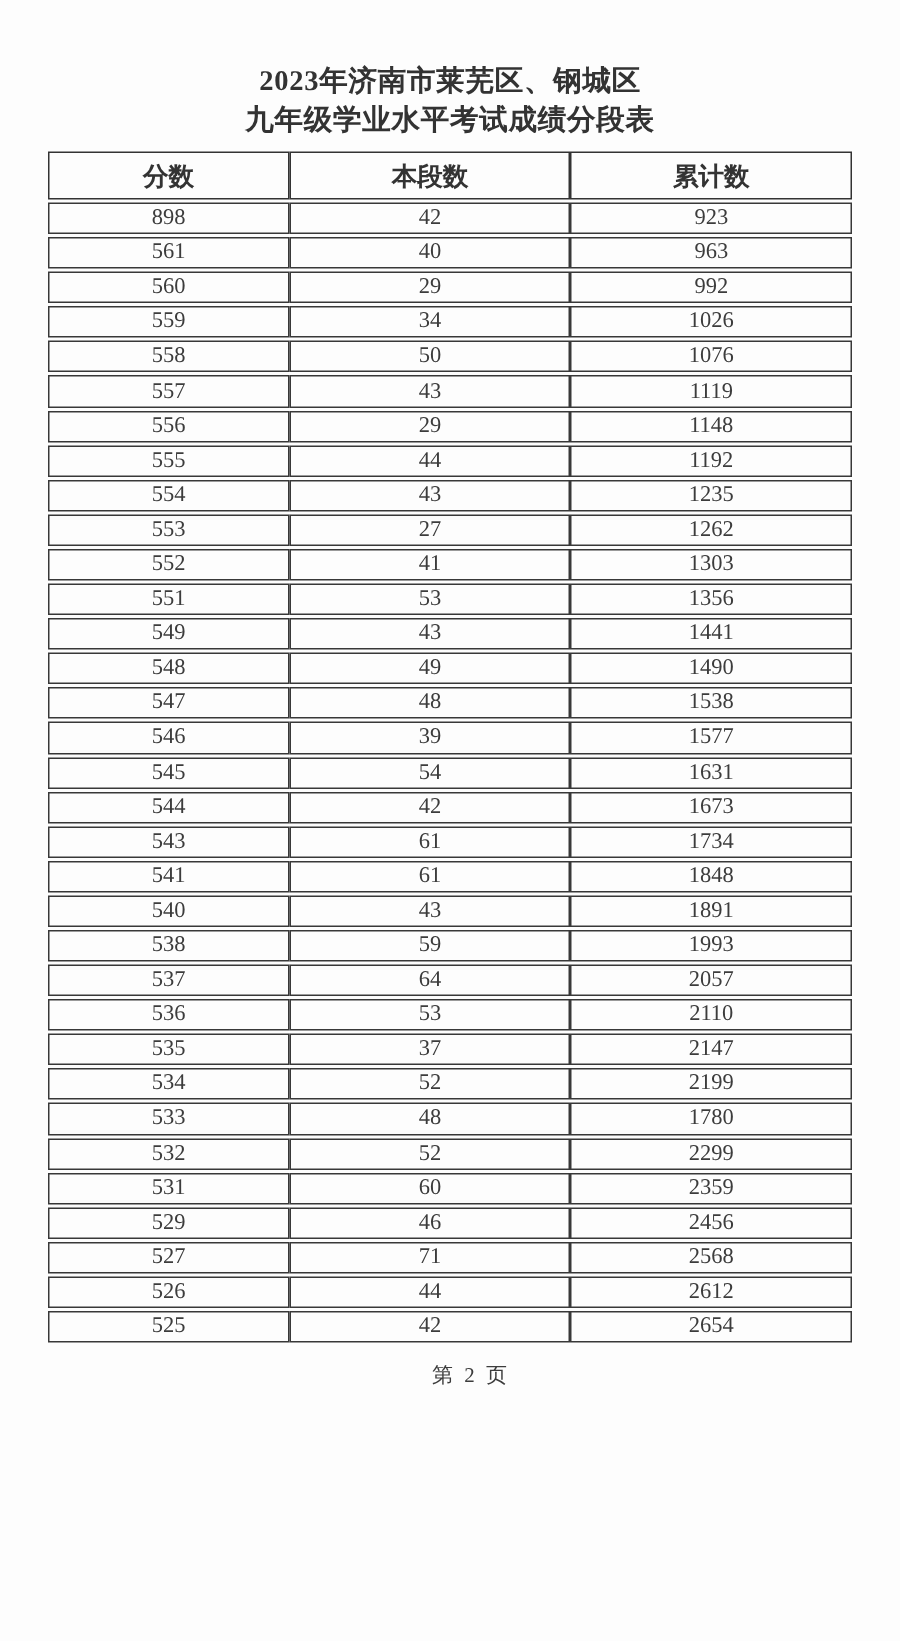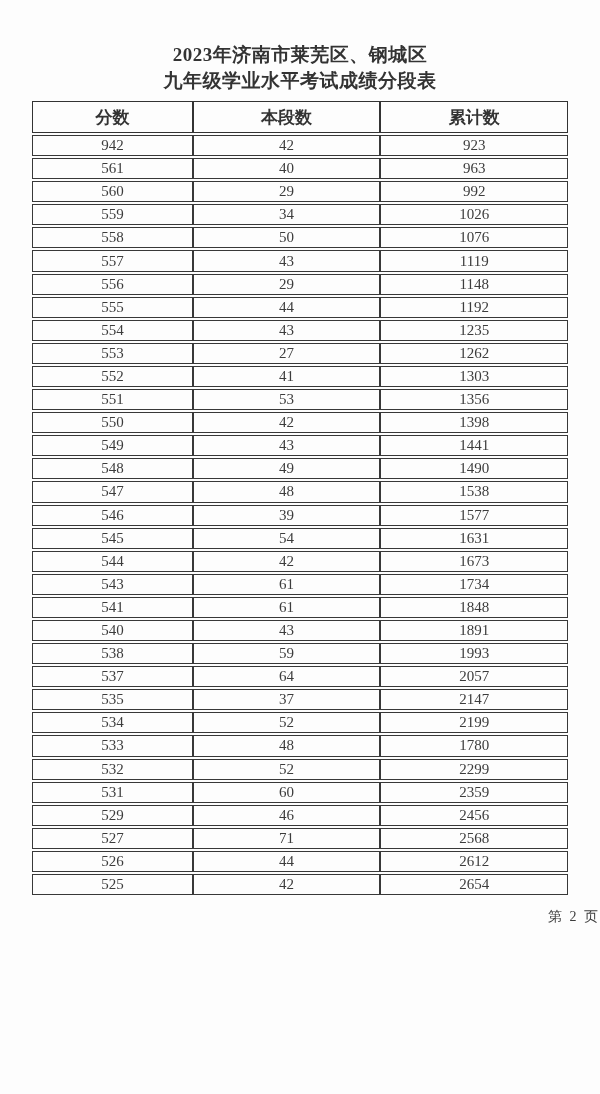--- a/index.html
+++ b/index.html
@@ -49,21 +49,21 @@
     height: 19.1px;
     font-size: 15px;
     text-align: center;
     vertical-align: middle;
     border: 1px solid #383838;
     color: #3c3c3c;
     padding: 0;
     line-height: 1;
   }
   .footer {
-    text-align: right;
+    text-align: center;
     margin-top: 11px;
     font-size: 14px;
     color: #3c3c3c;
     letter-spacing: 2px;
     margin-left: 28px;
   }
 </style>
 </head>
 <body>
 
@@ -82,21 +82,21 @@
     </colgroup>
     <thead>
       <tr>
         <th>分数</th>
         <th>本段数</th>
         <th>累计数</th>
       </tr>
     </thead>
     <tbody>
         <tr>
-          <td>942</td>
+          <td>898</td>
           <td>42</td>
           <td>923</td>
         </tr>
         <tr>
           <td>561</td>
           <td>40</td>
           <td>963</td>
         </tr>
         <tr>
           <td>560</td>
@@ -142,25 +142,20 @@
           <td>552</td>
           <td>41</td>
           <td>1303</td>
         </tr>
         <tr>
           <td>551</td>
           <td>53</td>
           <td>1356</td>
         </tr>
         <tr>
-          <td>550</td>
-          <td>42</td>
-          <td>1398</td>
-        </tr>
-        <tr>
           <td>549</td>
           <td>43</td>
           <td>1441</td>
         </tr>
         <tr>
           <td>548</td>
           <td>49</td>
           <td>1490</td>
         </tr>
         <tr>
@@ -202,20 +197,25 @@
           <td>538</td>
           <td>59</td>
           <td>1993</td>
         </tr>
         <tr>
           <td>537</td>
           <td>64</td>
           <td>2057</td>
         </tr>
         <tr>
+          <td>536</td>
+          <td>53</td>
+          <td>2110</td>
+        </tr>
+        <tr>
           <td>535</td>
           <td>37</td>
           <td>2147</td>
         </tr>
         <tr>
           <td>534</td>
           <td>52</td>
           <td>2199</td>
         </tr>
         <tr>

